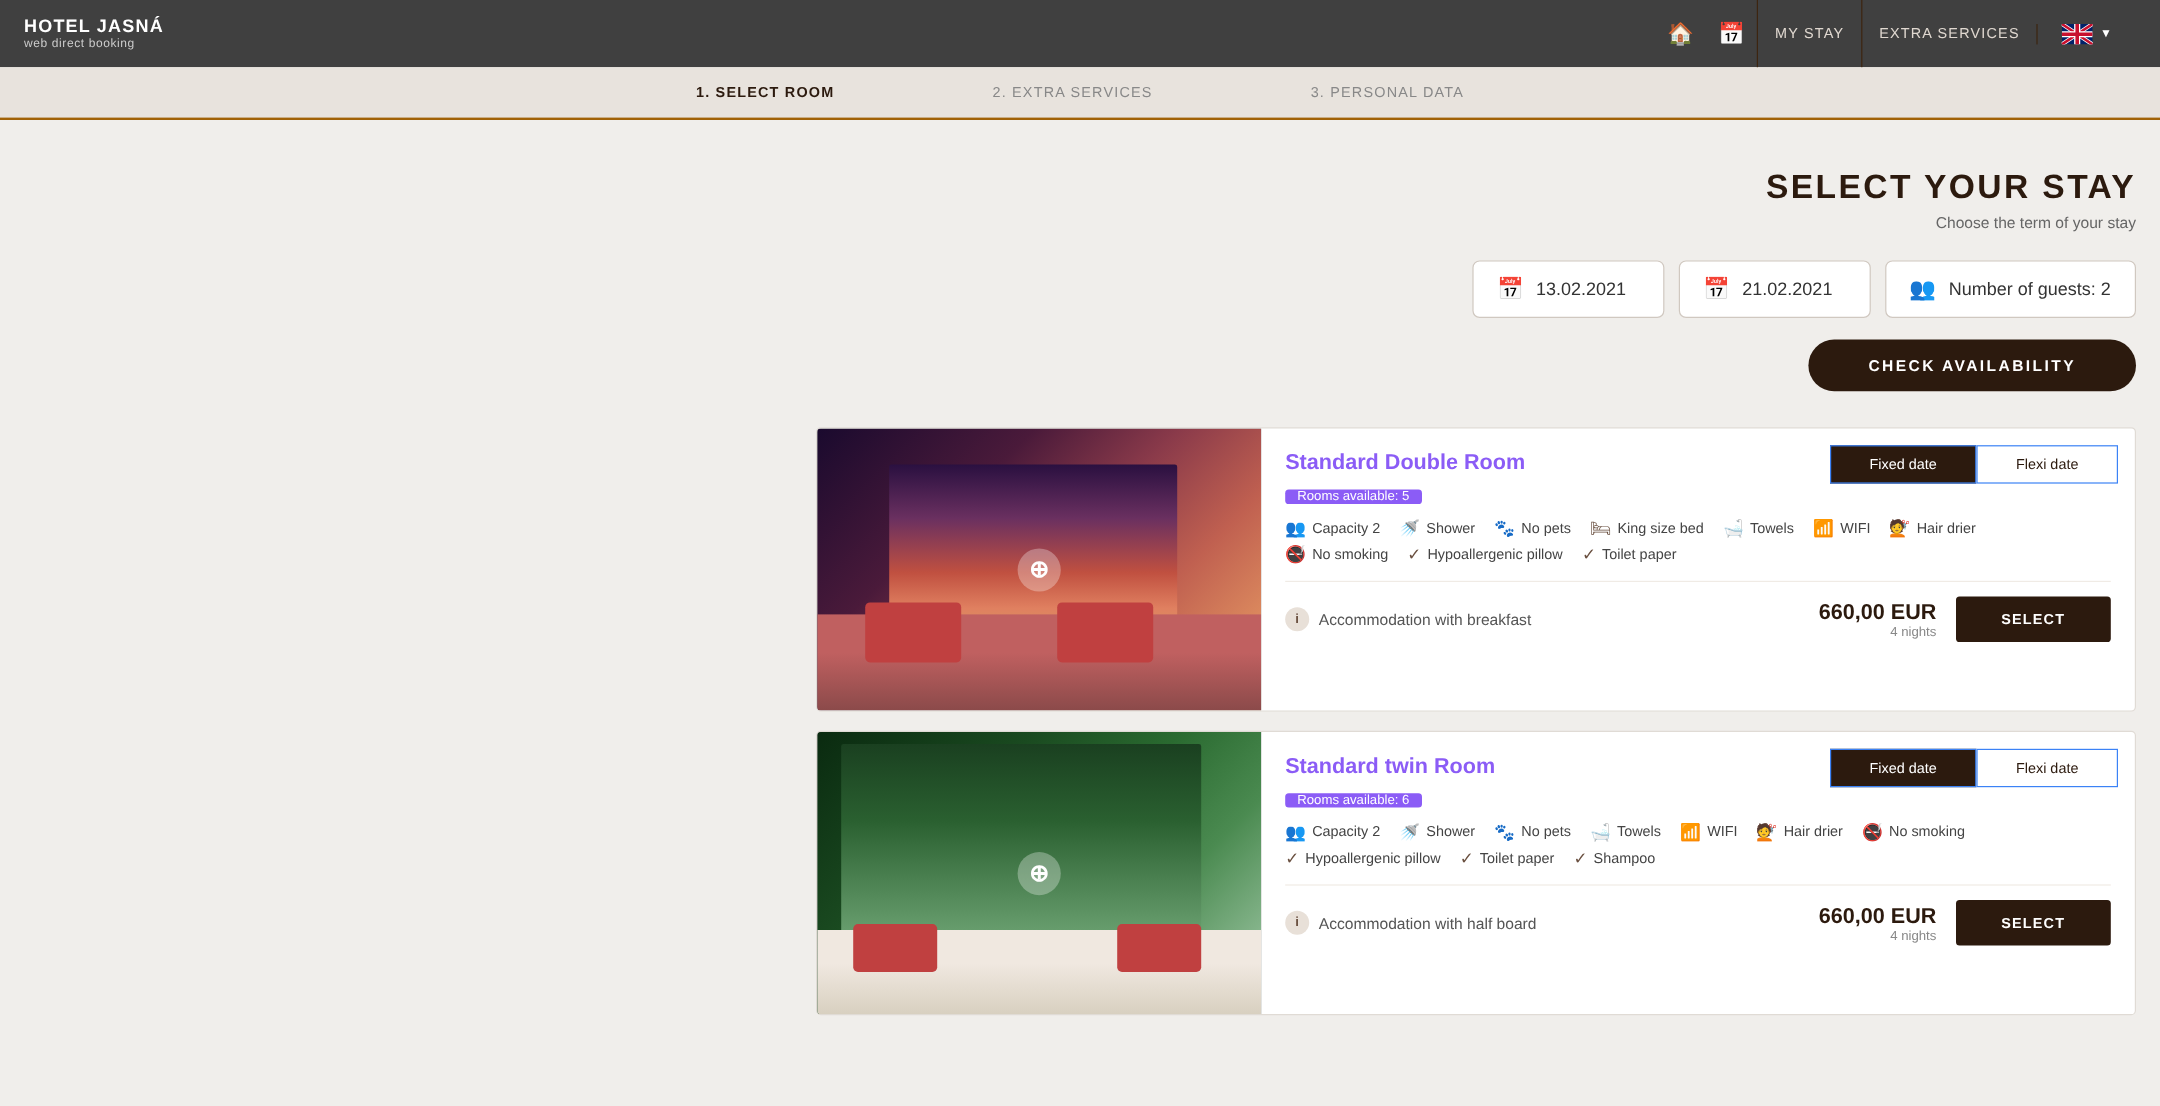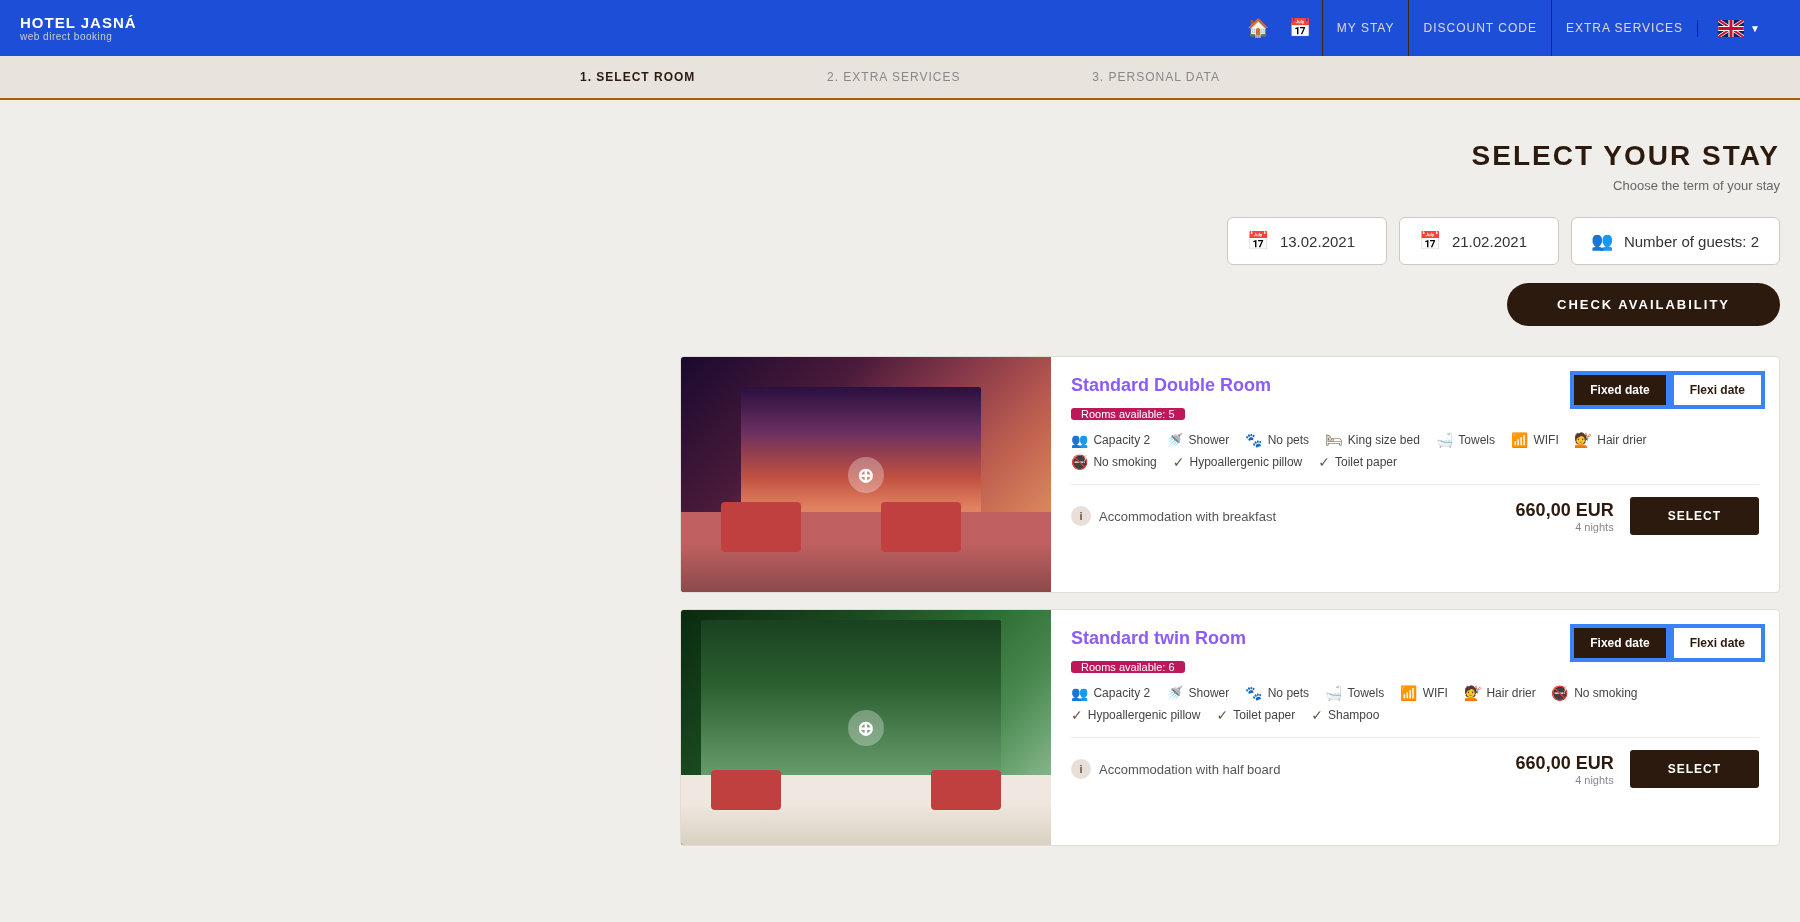--- a/index.html
+++ b/index.html
@@ -1,20 +1,20 @@
 <!DOCTYPE html>
 <html><head>
   <meta charset="utf-8">
   <style>
     * { box-sizing: border-box; margin: 0; padding: 0; }
     body { font-family: Arial, sans-serif; background: #f0eeeb; min-height: 922px; overflow-x: hidden; }
 
     
     .header {
-      background: #1d4ed8;
+      background: #404040;
       display: flex;
       align-items: center;
       height: 56px;
       padding: 0 20px;
     }
     .header-brand {
       display: flex;
       flex-direction: column;
       color: white;
       margin-right: auto;
@@ -300,45 +300,44 @@
       position: relative;
     }
     .room-date-tabs {
       position: absolute;
       top: 14px;
       right: 14px;
       display: flex;
       gap: 0;
     }
     .date-tab {
-      padding: 8px 16px;
+      padding: 8px 32px;
       font-size: 12px;
       cursor: pointer;
-      border: 4px solid #3b82f6;
-      font-weight: bold;
+      border: 1px solid #3b82f6;
     }
     .date-tab.active {
       background: #2c1a0e;
       color: white;
     }
     .date-tab.inactive {
       background: white;
       color: #2c1a0e;
     }
 
     .room-name {
       font-size: 18px;
       font-weight: bold;
       color: #8b5cf6;
       margin-bottom: 8px;
       margin-right: 180px;
     }
     .rooms-badge {
       display: inline-block;
-      background: #be185d;
+      background: #8b5cf6;
       color: white;
       font-size: 11px;
       padding: 0 10px;
       border-radius: 3px;
       margin-bottom: 12px;
     }
 
     .amenities-row {
       display: flex;
       flex-wrap: wrap;
@@ -422,21 +421,20 @@
   <div class="header-brand">
     <span class="hotel-name">HOTEL JASNÁ</span>
     <span class="subtitle">web direct booking</span>
   </div>
   <div class="header-icons">
     <span class="header-icon">🏠</span>
     <span class="header-icon">📅</span>
   </div>
   <nav class="header-nav">
     <div class="header-nav-item">MY STAY</div>
-    <div class="header-nav-item">DISCOUNT CODE</div>
     <div class="header-nav-item">EXTRA SERVICES</div>
   </nav>
   <div class="header-lang">
     <svg width="26" height="17" viewBox="0 0 60 40">
       <rect width="60" height="40" fill="#012169"></rect>
       <path d="M0,0 L60,40 M60,0 L0,40" stroke="white" stroke-width="8"></path>
       <path d="M0,0 L60,40 M60,0 L0,40" stroke="#C8102E" stroke-width="5"></path>
       <path d="M30,0 V40 M0,20 H60" stroke="white" stroke-width="12"></path>
       <path d="M30,0 V40 M0,20 H60" stroke="#C8102E" stroke-width="7"></path>
     </svg>

